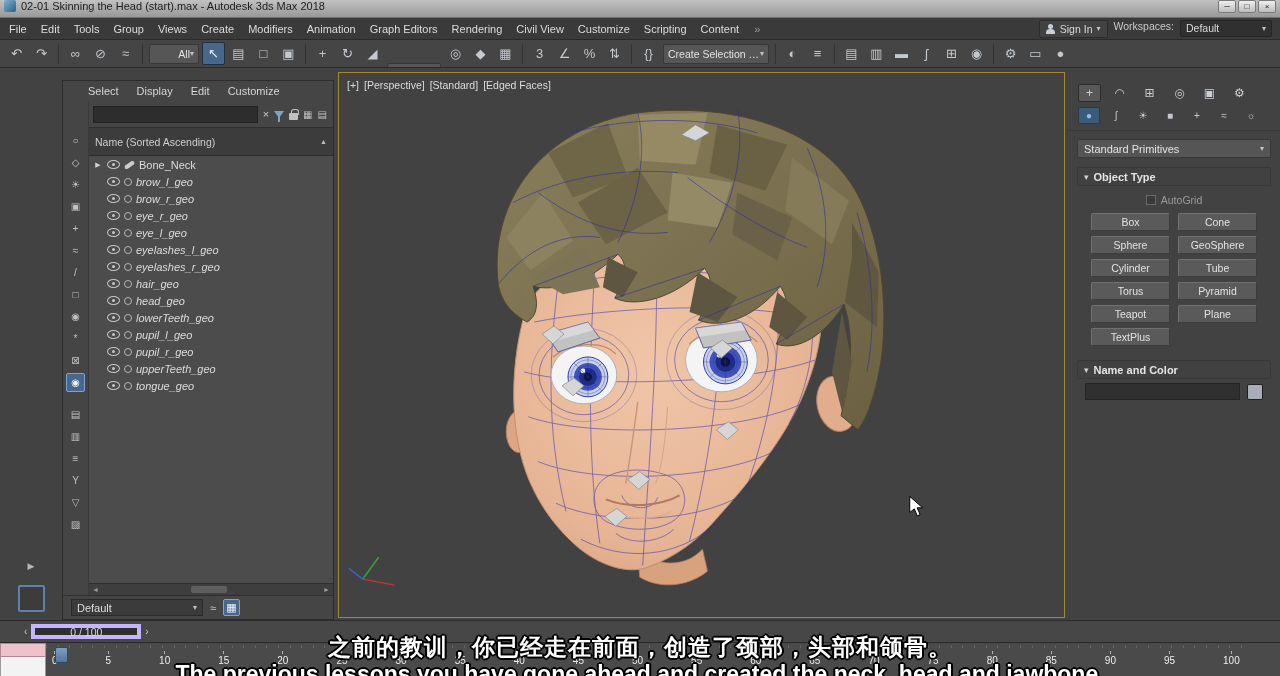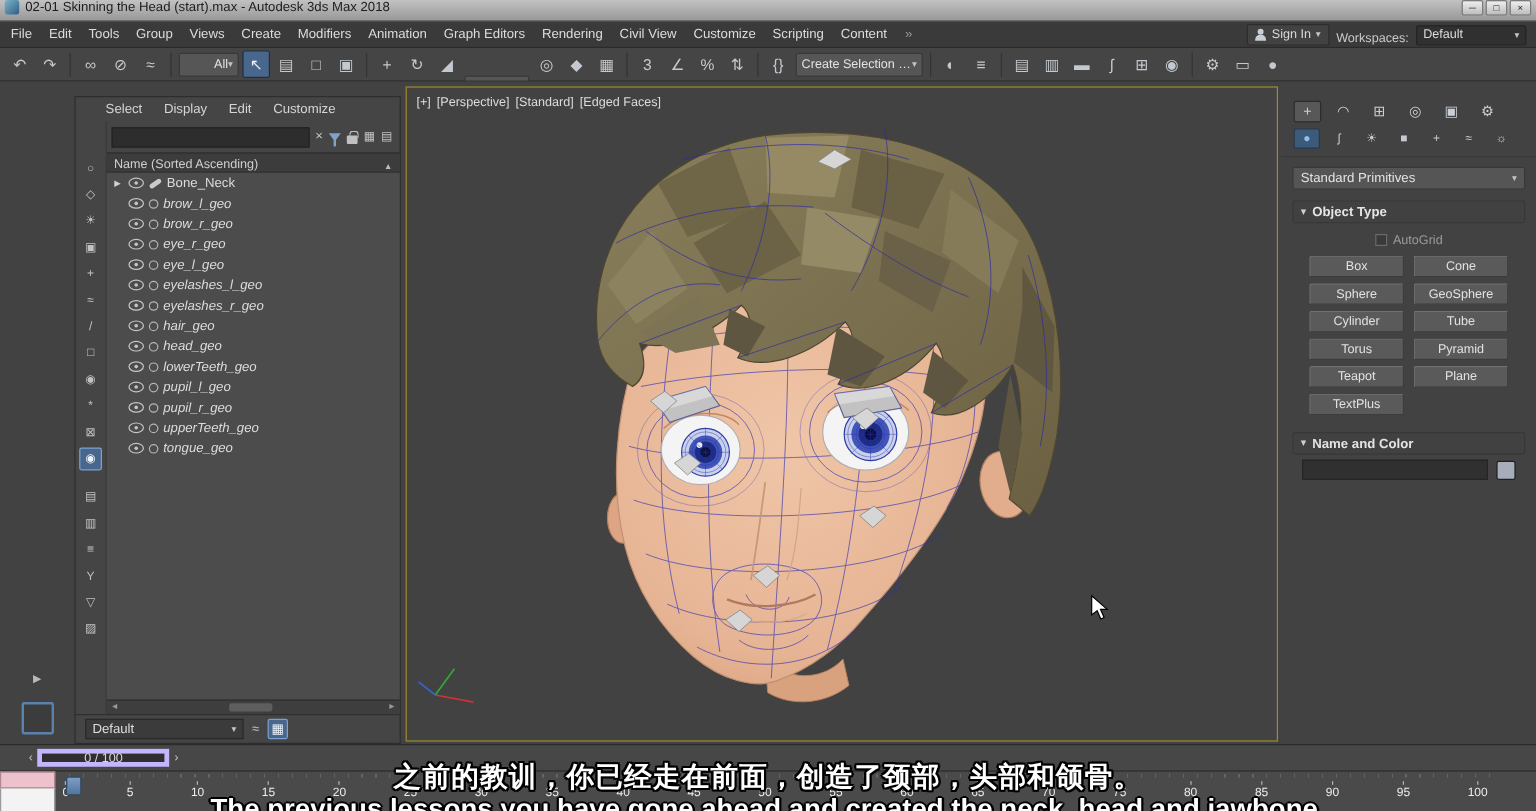--- a/index.html
+++ b/index.html
@@ -11,21 +11,21 @@
   .app-logo { width:12px; height:12px; border-radius:2px; background:linear-gradient(135deg,#7fb3c9,#2d5f86); margin-right:5px; }
   .win-title { font-size:11px; color:#1d1d1d; flex:1; white-space:nowrap; overflow:hidden; }
   .winbtns { display:flex; gap:2px; }
   .winbtn { width:18px; height:13px; background:linear-gradient(#efefef,#bdbdbd); border:1px solid #7a7a7a; font-size:8px; line-height:11px; text-align:center; color:#222; border-radius:2px; }
 
   
   .menubar { height:22px; background:#3a3a3a; display:flex; align-items:center; border-bottom:1px solid #2a2a2a; padding:0 2px; }
   .menus { display:flex; align-items:center; height:100%; }
   .menu-item { padding:0 7px; font-size:11px; color:#dcdcdc; line-height:22px; }
   .mb-chevron { color:#9a9a9a; font-size:11px; padding:0 8px; }
-  .mb-right { margin-left:auto; display:flex; align-items:flex-end; gap:6px; padding-right:6px; }
+  .mb-right { margin-left:auto; display:flex; align-items:flex-start; gap:6px; padding-right:6px; }
   .signin { display:flex; align-items:center; gap:4px; background:#424242; border:1px solid #2c2c2c; height:18px; padding:0 6px; border-radius:2px; }
   .person-icon { position:relative; width:10px; height:10px; }
   .person-icon::before { content:""; position:absolute; left:2.5px; top:0; width:5px; height:5px; border-radius:50%; background:#c9cfd6; }
   .person-icon::after { content:""; position:absolute; left:0.5px; top:5.5px; width:9px; height:4.5px; border-radius:4px 4px 0 0; background:#c9cfd6; }
   .signin-label { font-size:10.5px; color:#d8d8d8; }
   .dd-arrow { font-size:8px; color:#c3c3c3; }
   .ws-label { font-size:10.5px; color:#c9c9c9; }
   .ws-box { display:flex; align-items:center; justify-content:space-between; width:92px; height:17px; background:#303030; border:1px solid #242424; padding:0 5px; font-size:10.5px; color:#dadada; border-radius:2px; }
 
   
@@ -54,21 +54,21 @@
   .strip-gap { height:10px; }
   .se-right { flex:1; display:flex; flex-direction:column; min-width:0; }
   .se-search-row { height:26px; display:flex; align-items:center; gap:5px; padding:0 6px 0 4px; }
   .se-search-input { flex:1; min-width:0; height:17px; background:#2d2d2d; border:1px solid #222; color:#ddd; font-size:11px; padding:0 4px; outline:none; }
   .se-clear { font-size:11px; color:#c9c9c9; }
   .funnel { width:0; height:0; border-left:5px solid transparent; border-right:5px solid transparent; border-top:7px solid #7fa3c7; position:relative; }
   .funnel::after { content:""; position:absolute; left:-1px; top:-2px; width:2px; height:6px; background:#7fa3c7; }
   .lock { width:9px; height:7px; background:#c0c0c0; border-radius:1px; position:relative; margin-top:4px; }
   .lock::before { content:""; position:absolute; top:-4px; left:1.5px; width:6px; height:5px; border:1.5px solid #c0c0c0; border-bottom:none; border-radius:3px 3px 0 0; }
   .se-mini-icon { font-size:10px; color:#c2c2c2; }
-  .se-colheader { height:17px; background:#3c3c3c; border-top:1px solid #2e2e2e; border-bottom:1px solid #2e2e2e; display:flex; align-items:flex-end; justify-content:space-between; padding:0 6px; font-size:10.5px; color:#cfcfcf; }
+  .se-colheader { height:29px; background:#3c3c3c; border-top:1px solid #2e2e2e; border-bottom:1px solid #2e2e2e; display:flex; align-items:center; justify-content:space-between; padding:0 6px; font-size:10.5px; color:#cfcfcf; }
   .sort-arrow { font-size:7px; color:#bdbdbd; }
   .se-list { flex:1; background:#4c4c4c; overflow:hidden; }
   .se-row { height:17px; display:flex; align-items:center; gap:4px; padding-left:4px; font-size:11px; color:#dcdcdc; white-space:nowrap; }
   .se-arrow { width:10px; font-size:7px; color:#d0d0d0; text-align:center; flex:0 0 auto; }
   .se-eye { width:13px; height:9px; border:1px solid #c6c6c6; border-radius:50%; position:relative; flex:0 0 auto; }
   .se-eye::after { content:""; position:absolute; width:3px; height:3px; background:#c6c6c6; border-radius:50%; left:4px; top:2px; }
   .se-circ { width:8px; height:8px; border:1px solid #b5b5b5; border-radius:50%; flex:0 0 auto; }
   .se-bone { width:11px; height:4px; background:#cbcbcb; border-radius:2px; transform:rotate(-35deg); flex:0 0 auto; }
   .se-name.italic { font-style:italic; }
   .se-hscroll { height:12px; background:#3e3e3e; border-top:1px solid #2e2e2e; position:relative; display:flex; align-items:center; justify-content:space-between; padding:0 3px; font-size:7px; color:#9a9a9a; }

